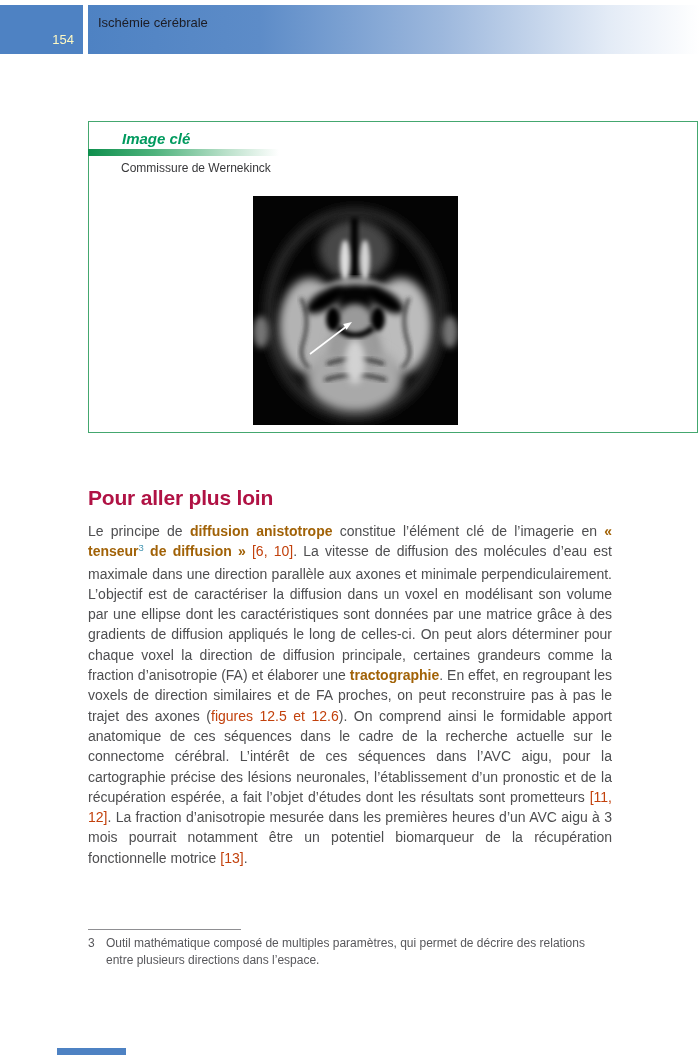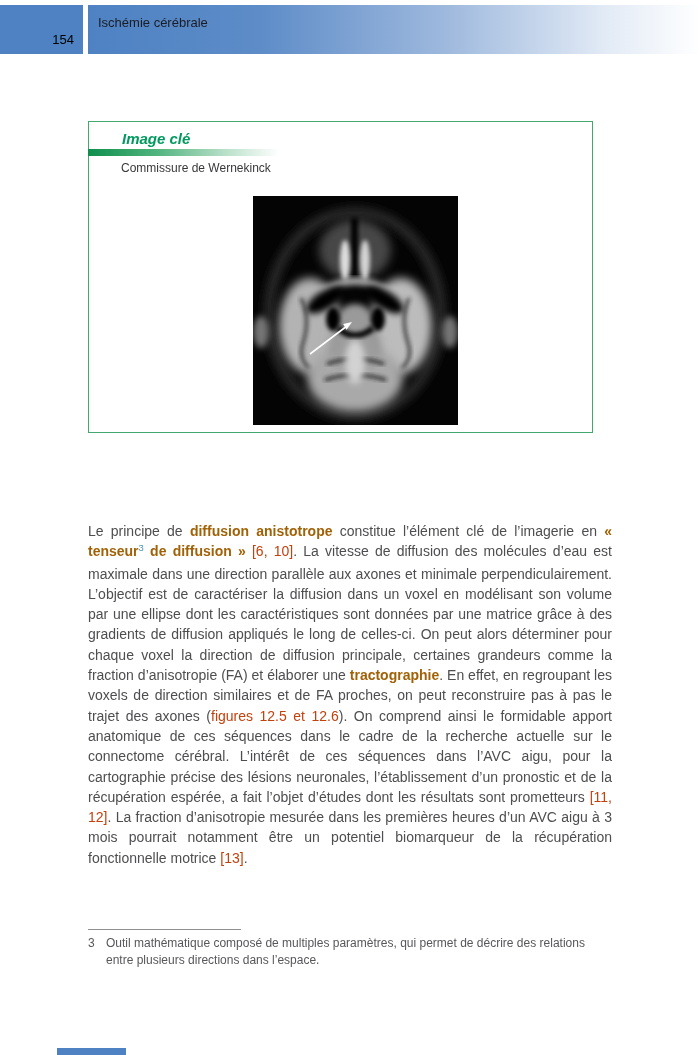--- a/index.html
+++ b/index.html
@@ -13,35 +13,35 @@
     overflow: hidden;
   }
 
   
   .hdr-box {
     position: absolute; left: 0; top: 5px;
     width: 83px; height: 49px;
     background: #4e82c3;
     display: flex; align-items: flex-end; justify-content: flex-end;
     padding: 0 9px 7px 0;
-    font-size: 13px; color: #000000;
+    font-size: 13px; color: #fef9c3;
   }
   .hdr-bar {
     position: absolute; left: 88px; top: 5px;
     width: 612px; height: 49px;
     background: linear-gradient(to right, #4e82c3 0%, #5d8cc8 28%, #9db8dd 58%, #e3ebf6 85%, #ffffff 100%);
     display: flex; align-items: flex-end;
     padding: 0 0 24px 10px;
     font-size: 13px; color: #1c1c24;
   }
 
   
   .keybox {
     position: absolute; left: 88px; top: 121px;
-    width: 505px; height: 312px;
+    width: 610px; height: 312px;
     border: 1px solid #44a76f;
     background: #ffffff;
   }
   .keybox-label {
     position: absolute; left: 33px; top: 8px;
     font-size: 15px; font-style: italic; font-weight: 700;
     color: #009a5e;
   }
   .keybox-grad {
     position: absolute; left: -1px; top: 27px;
@@ -168,20 +168,21 @@
         <ellipse cx="197" cy="136" rx="8" ry="16" fill="#747474" filter="url(#b3)"></ellipse>
 
         <g>
           <line x1="57" y1="158" x2="94" y2="130" stroke="#ffffff" stroke-width="1.6"></line>
           <polygon points="99,126 93.6,133.7 90.2,128.1" fill="#ffffff"></polygon>
         </g>
       </svg>
     </div>
   </div>
 
+  <h2 class="further-heading">Pour aller plus loin</h2>
   <p class="body-par"><span class="run-normal">Le principe de </span><span class="run-bold">diffusion anistotrope</span><span class="run-normal"> constitue l’élément clé de l’imagerie en </span><span class="run-bold">« tenseur</span><span class="run-sup">3</span><span class="run-bold"> de diffusion »</span><span class="run-normal"> </span><span class="run-cite">[6, 10]</span><span class="run-normal">. La vitesse de diffusion des molécules d’eau est maximale dans une direction parallèle aux axones et minimale perpendiculairement. L’objectif est de caractériser la diffusion dans un voxel en modélisant son volume par une ellipse dont les caractéristiques sont données par une matrice grâce à des gradients de diffusion appliqués le long de celles-ci. On peut alors déterminer pour chaque voxel la direction de diffusion principale, certaines grandeurs comme la fraction d’anisotropie (FA) et élaborer une </span><span class="run-bold">tractographie</span><span class="run-normal">. En effet, en regroupant les voxels de direction similaires et de FA proches, on peut reconstruire pas à pas le trajet des axones (</span><span class="run-cite">figures 12.5 et 12.6</span><span class="run-normal">). On comprend ainsi le formidable apport anatomique de ces séquences dans le cadre de la recherche actuelle sur le connectome cérébral. L’intérêt de ces séquences dans l’AVC aigu, pour la cartographie précise des lésions neuronales, l’établissement d’un pronostic et de la récupération espérée, a fait l’objet d’études dont les résultats sont prometteurs </span><span class="run-cite">[11, 12]</span><span class="run-normal">. La fraction d’anisotropie mesurée dans les premières heures d’un AVC aigu à 3 mois pourrait notamment être un potentiel biomarqueur de la récupération fonctionnelle motrice </span><span class="run-cite">[13]</span><span class="run-normal">.</span></p>
 
   <div class="foot-sep"></div>
   <div class="footnote">
     <span class="fn-marker">3</span>
     <span class="fn-text">Outil mathématique composé de multiples paramètres, qui permet de décrire des relations entre plusieurs directions dans l’espace.</span>
   </div>
 
   <div class="footer-tab"></div>
 

